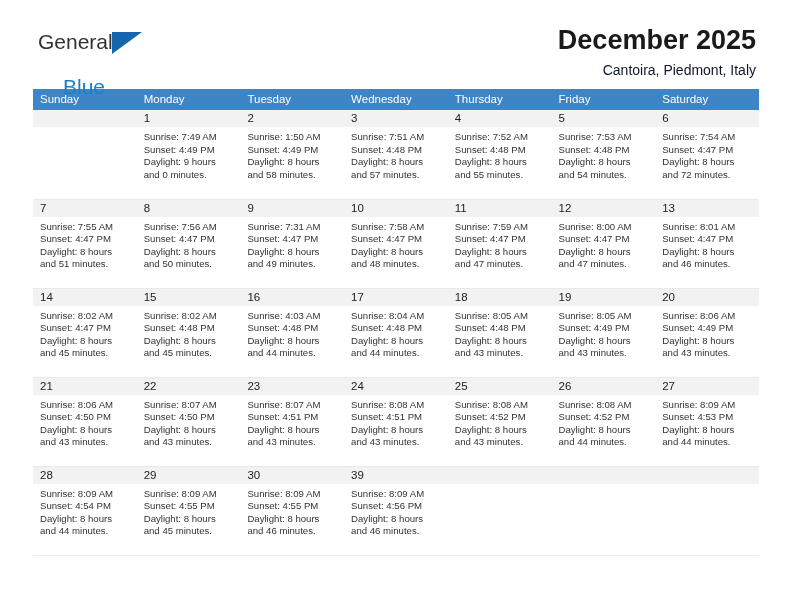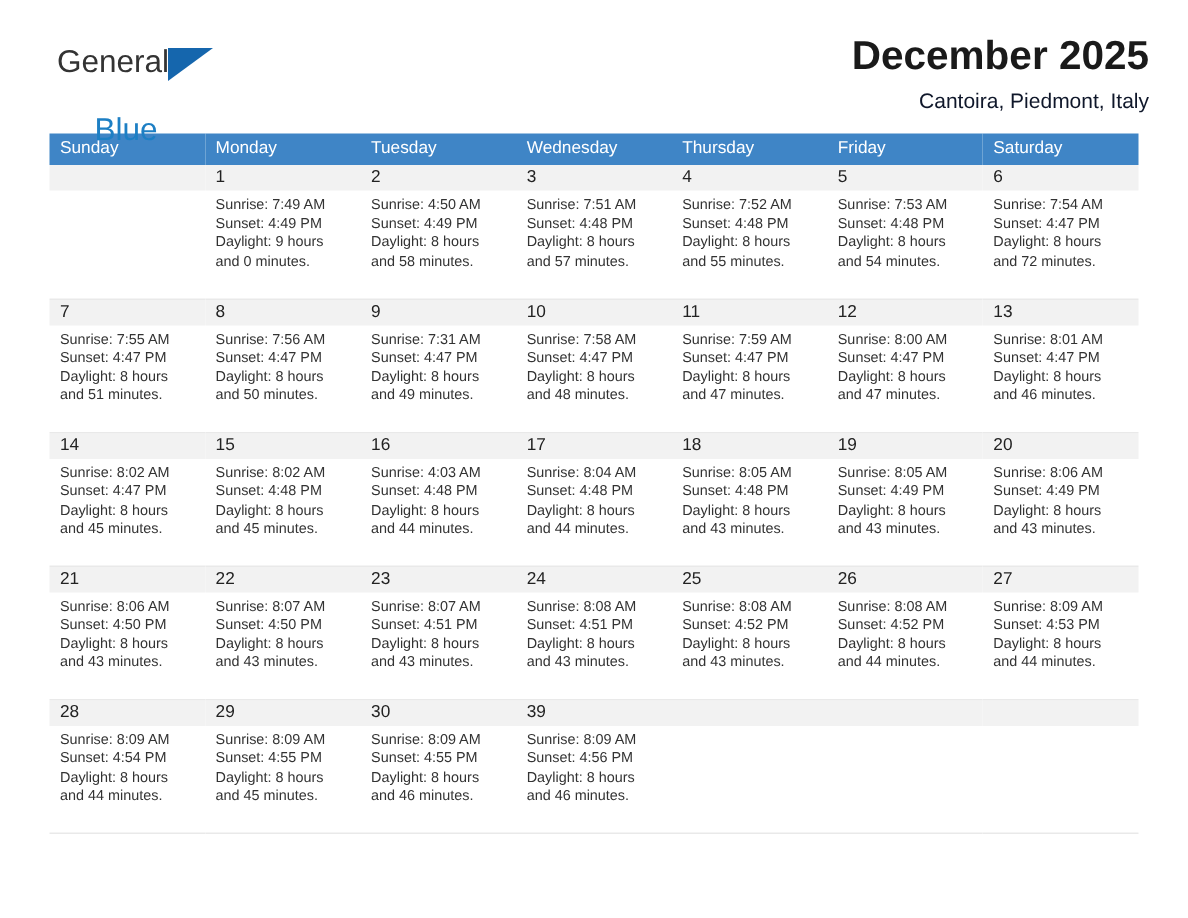--- a/index.html
+++ b/index.html
@@ -14,23 +14,23 @@
   .page {
     position: relative;
     width: 792px;
     height: 612px;
     padding: 0;
   }
 
   
   .header {
     display: flex;
-    align-items: flex-end;
+    align-items: center;
     justify-content: space-between;
-    padding: 26px 24px 0 34px;
+    padding: 26px 34px 0 34px;
     height: 78px;
   }
   .brand {
     position: relative;
     width: 120px;
     height: 52px;
     margin-left: 4px;
   }
   .brand-general {
     position: absolute;
@@ -156,21 +156,21 @@
             <div class="details">
               <div>Sunrise: 7:49 AM</div>
               <div>Sunset: 4:49 PM</div>
               <div>Daylight: 9 hours</div>
               <div>and 0 minutes.</div>
             </div>
           </td>
           <td>
             <div class="daynum-band">2</div>
             <div class="details">
-              <div>Sunrise: 4:50 AM</div>
+              <div>Sunrise: 1:50 AM</div>
               <div>Sunset: 4:49 PM</div>
               <div>Daylight: 8 hours</div>
               <div>and 58 minutes.</div>
             </div>
           </td>
           <td>
             <div class="daynum-band">3</div>
             <div class="details">
               <div>Sunrise: 7:51 AM</div>
               <div>Sunset: 4:48 PM</div>

